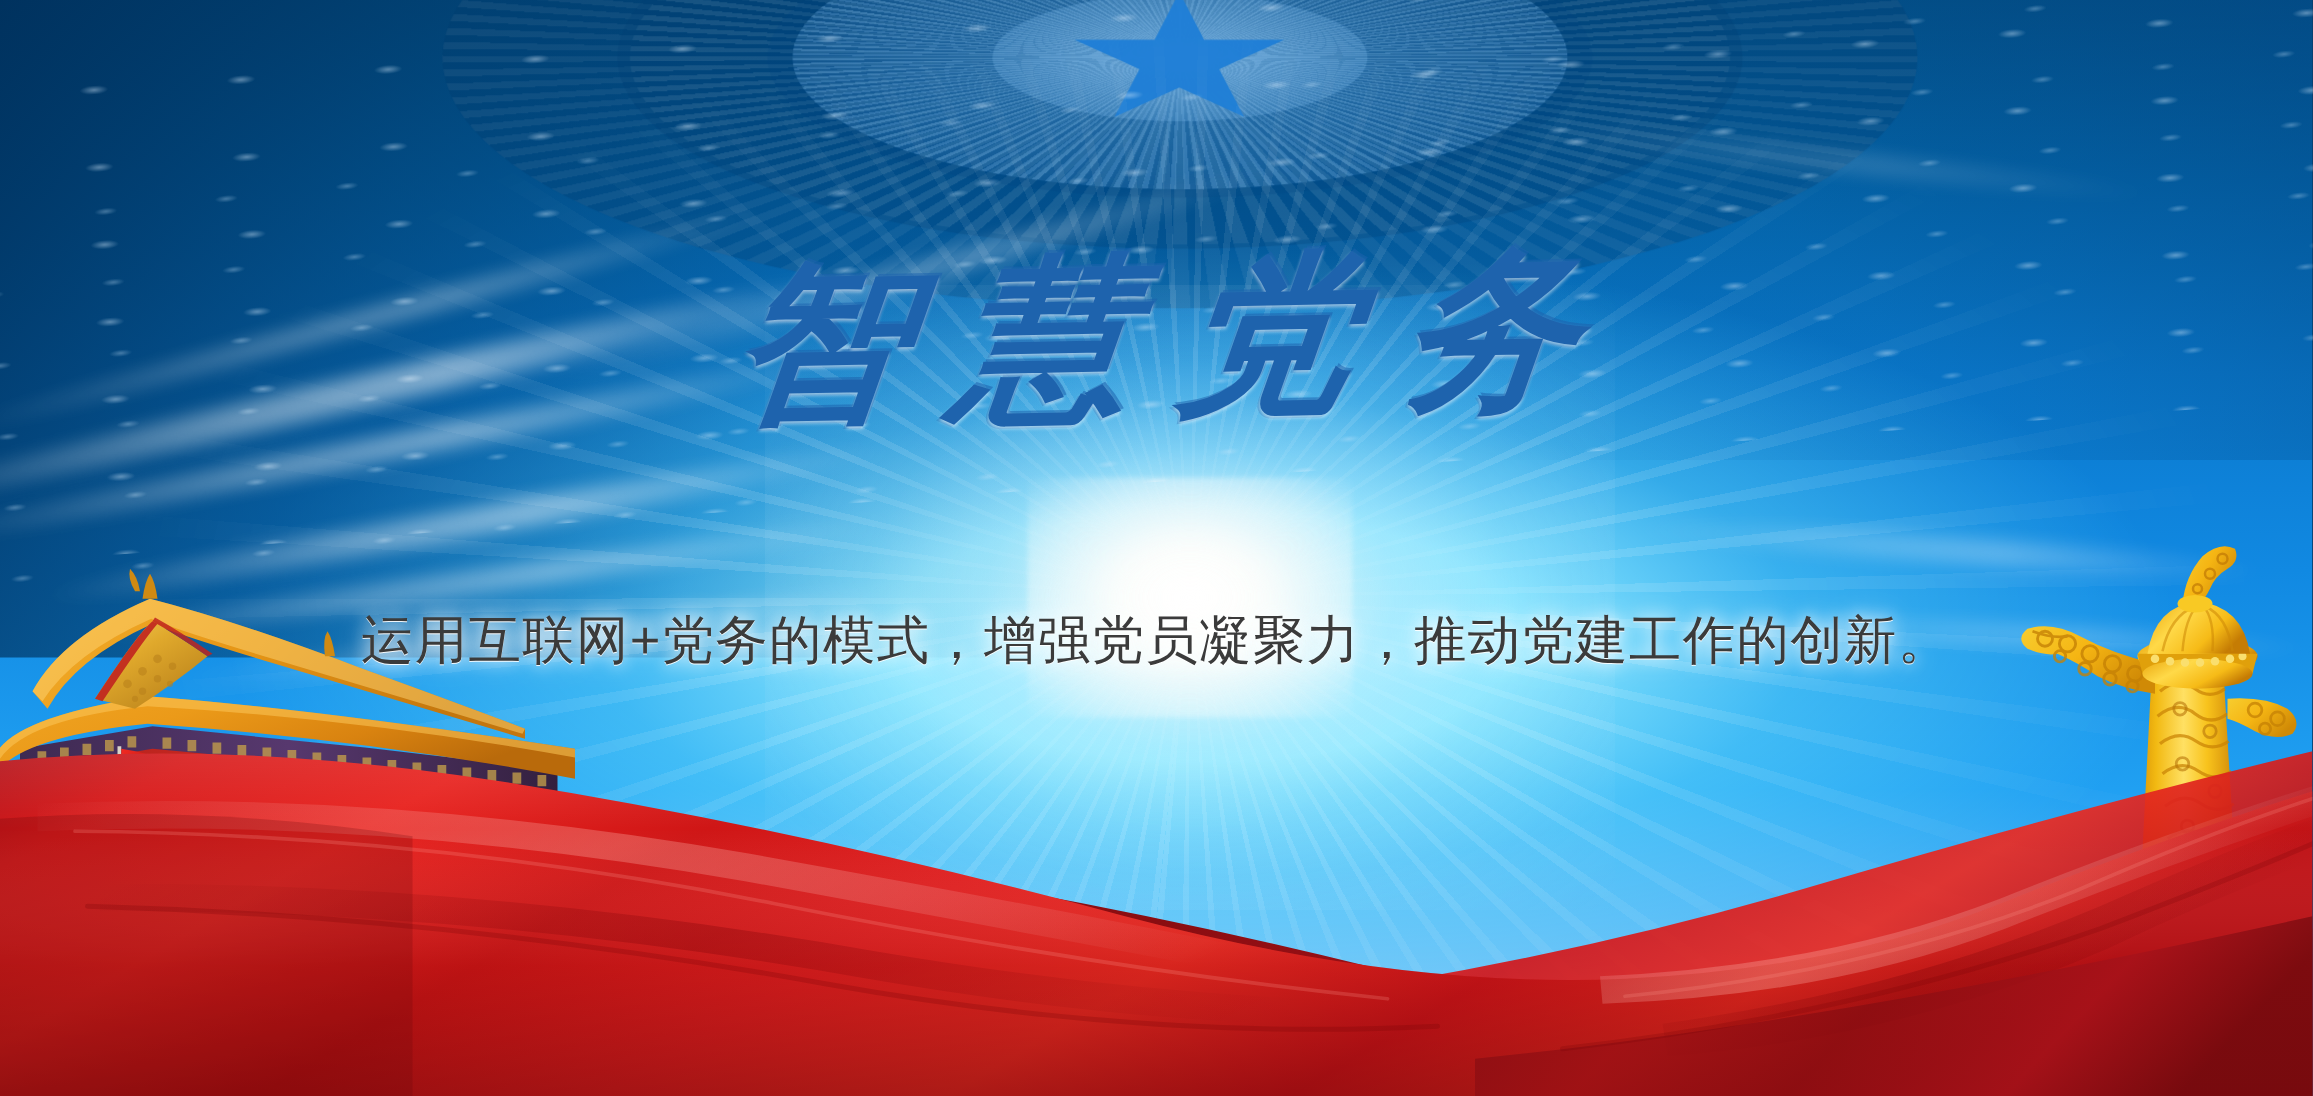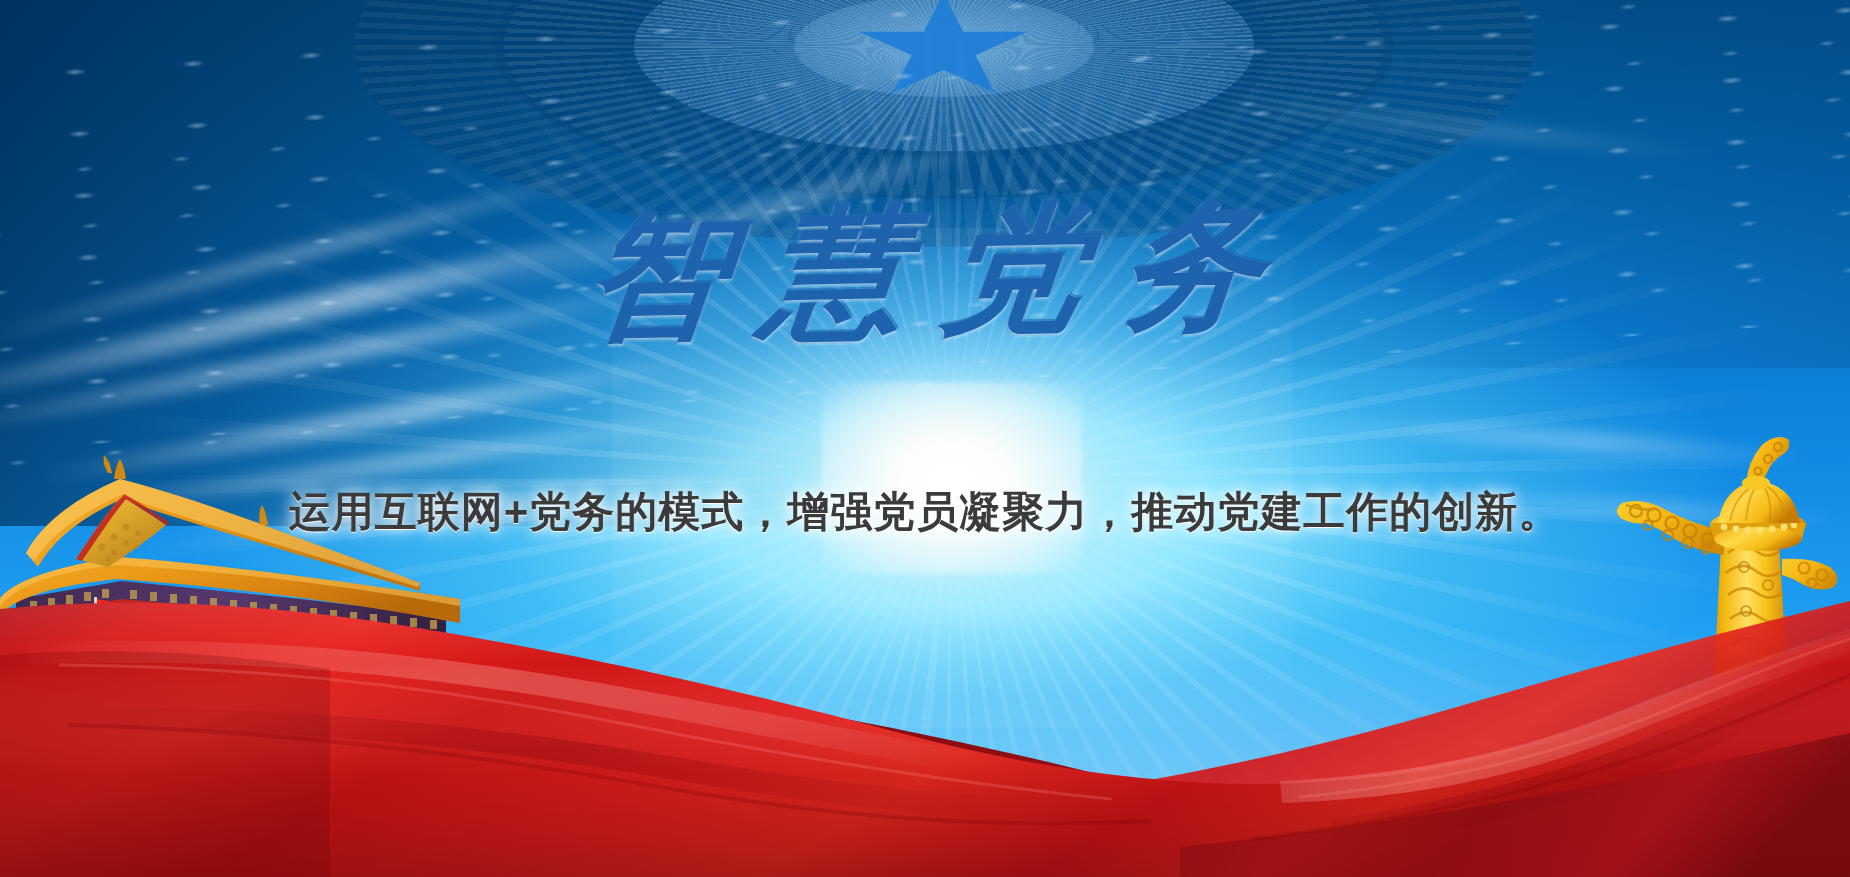--- a/index.html
+++ b/index.html
@@ -179,21 +179,21 @@
     transform-origin:center;
     white-space:nowrap;
     user-select:none;
   }
   .subtitle{
     position:absolute; left:0; right:0; top:487px;
     text-align:center;
     font-size:42px;
     line-height:1.18;
     letter-spacing:1px;
-    font-weight:700;
+    font-weight:400;
     color:#3b3b3b;
     text-shadow:
       0 0 12px rgba(255,255,255,0.95),
       0 0 22px rgba(255,255,255,0.8),
       0 1px 0 rgba(255,255,255,0.9);
     white-space:nowrap;
     user-select:none;
   }
 </style>
 </head>

